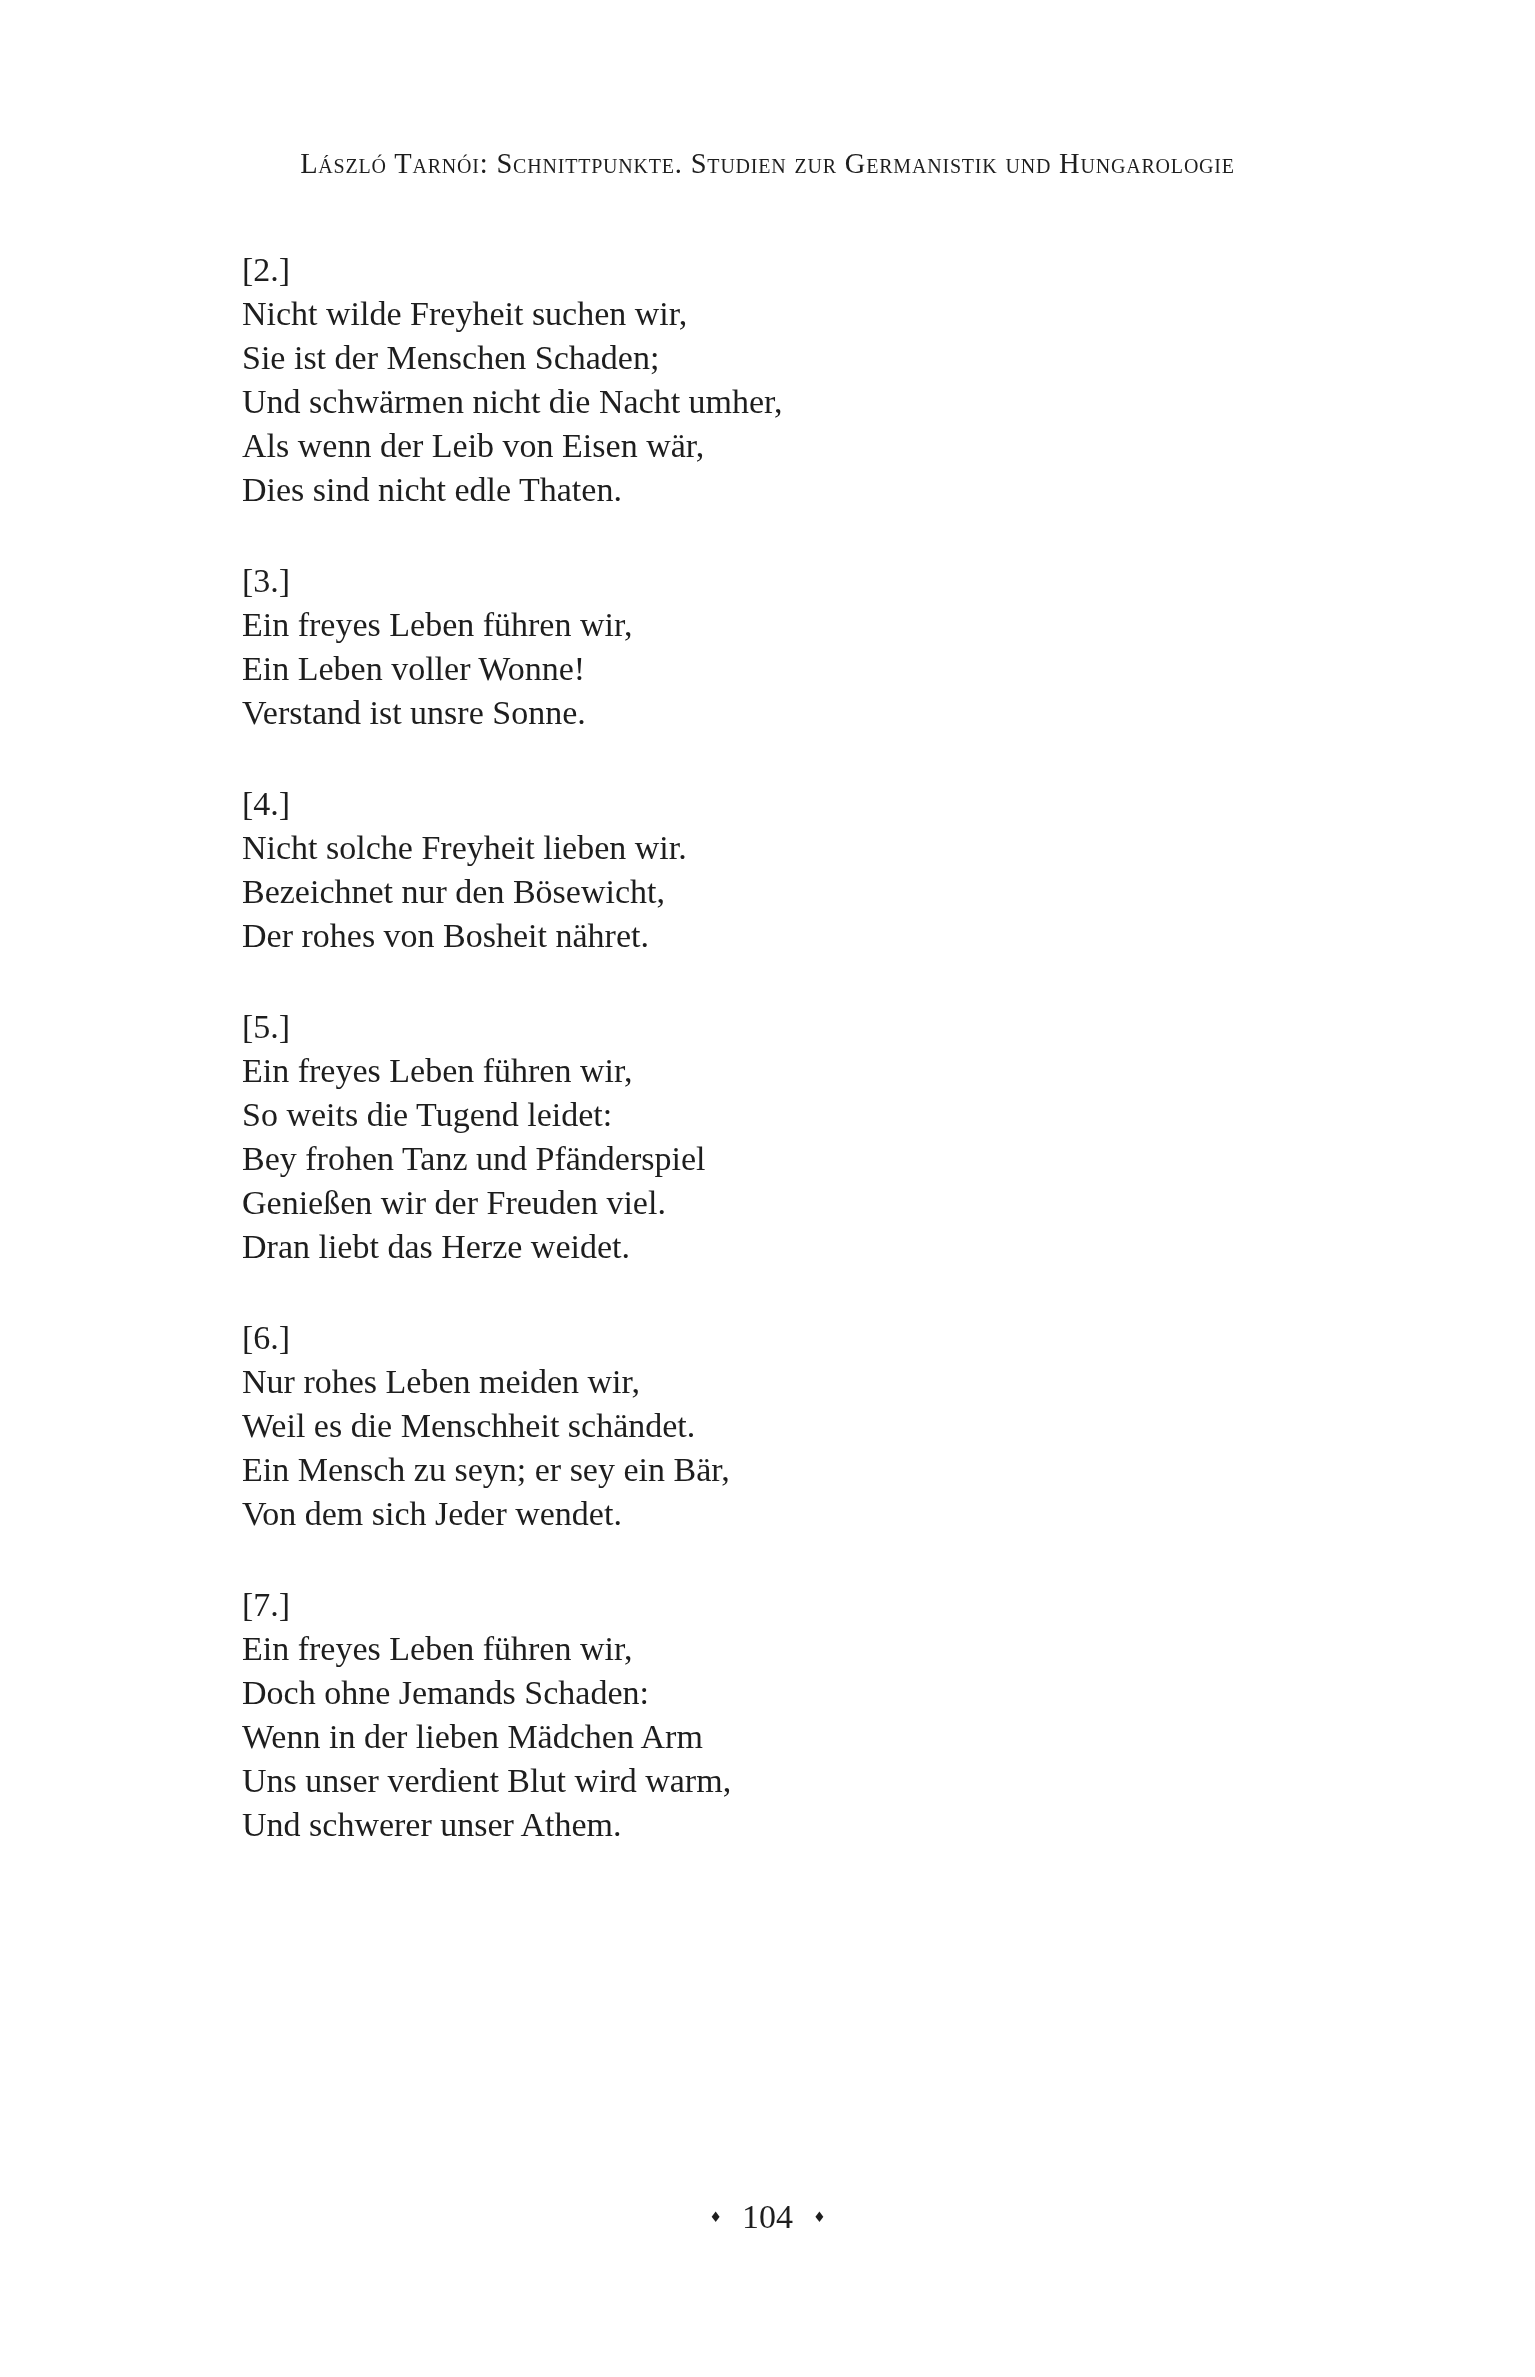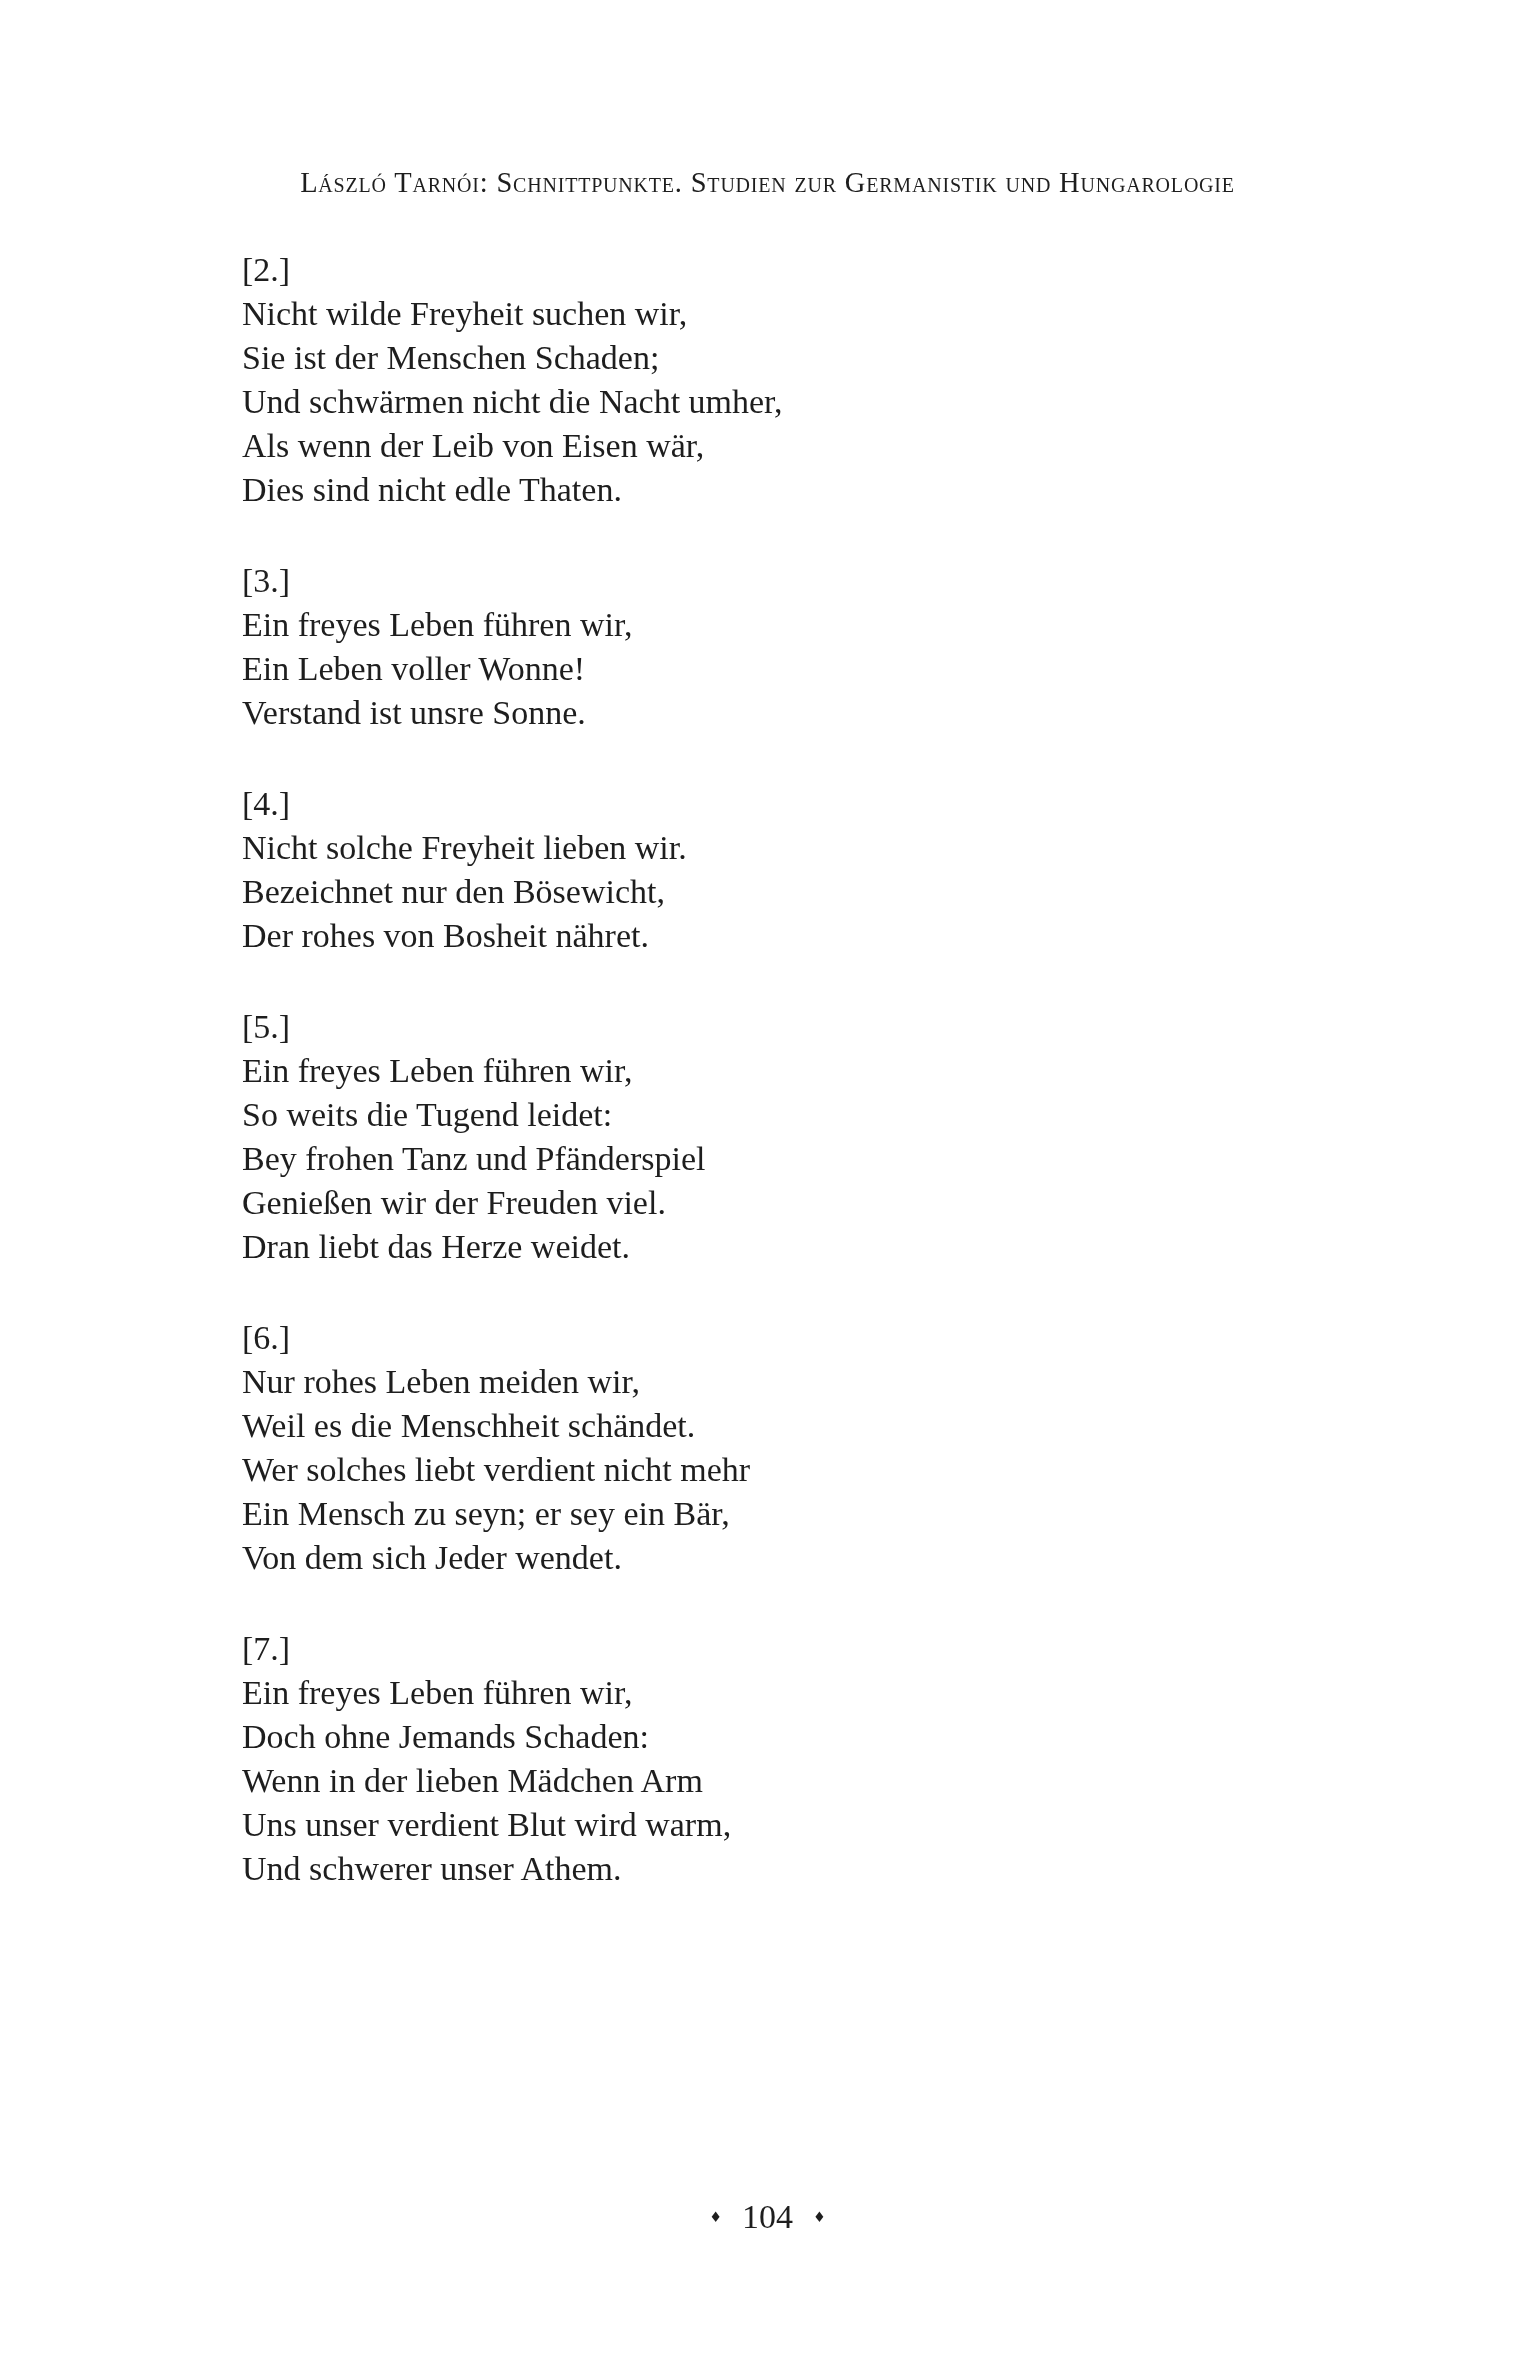--- a/index.html
+++ b/index.html
@@ -11,21 +11,21 @@
     position: relative;
     width: 1535px;
     height: 2377px;
     background: #ffffff;
     color: #1e1e1e;
     font-family: "Liberation Serif", serif;
     overflow: hidden;
   }
   .running-header {
     position: absolute;
-    top: 166px;
+    top: 147px;
     left: 0;
     width: 100%;
     text-align: center;
     font-variant: small-caps;
     font-size: 28.5px;
     line-height: 34px;
     letter-spacing: 0.8px;
     white-space: nowrap;
   }
   .poem {
@@ -100,21 +100,20 @@
       <div class="line">So weits die Tugend leidet:</div>
       <div class="line">Bey frohen Tanz und Pfänderspiel</div>
       <div class="line">Genießen wir der Freuden viel.</div>
       <div class="line">Dran liebt das Herze weidet.</div>
     </div>
 
     <div class="stanza">
       <div class="line stanza-number">[6.]</div>
       <div class="line">Nur rohes Leben meiden wir,</div>
       <div class="line">Weil es die Menschheit schändet.</div>
-      <div class="line">Wer solches liebt verdient nicht mehr</div>
       <div class="line">Ein Mensch zu seyn; er sey ein Bär,</div>
       <div class="line">Von dem sich Jeder wendet.</div>
     </div>
 
     <div class="stanza">
       <div class="line stanza-number">[7.]</div>
       <div class="line">Ein freyes Leben führen wir,</div>
       <div class="line">Doch ohne Jemands Schaden:</div>
       <div class="line">Wenn in der lieben Mädchen Arm</div>
       <div class="line">Uns unser verdient Blut wird warm,</div>

